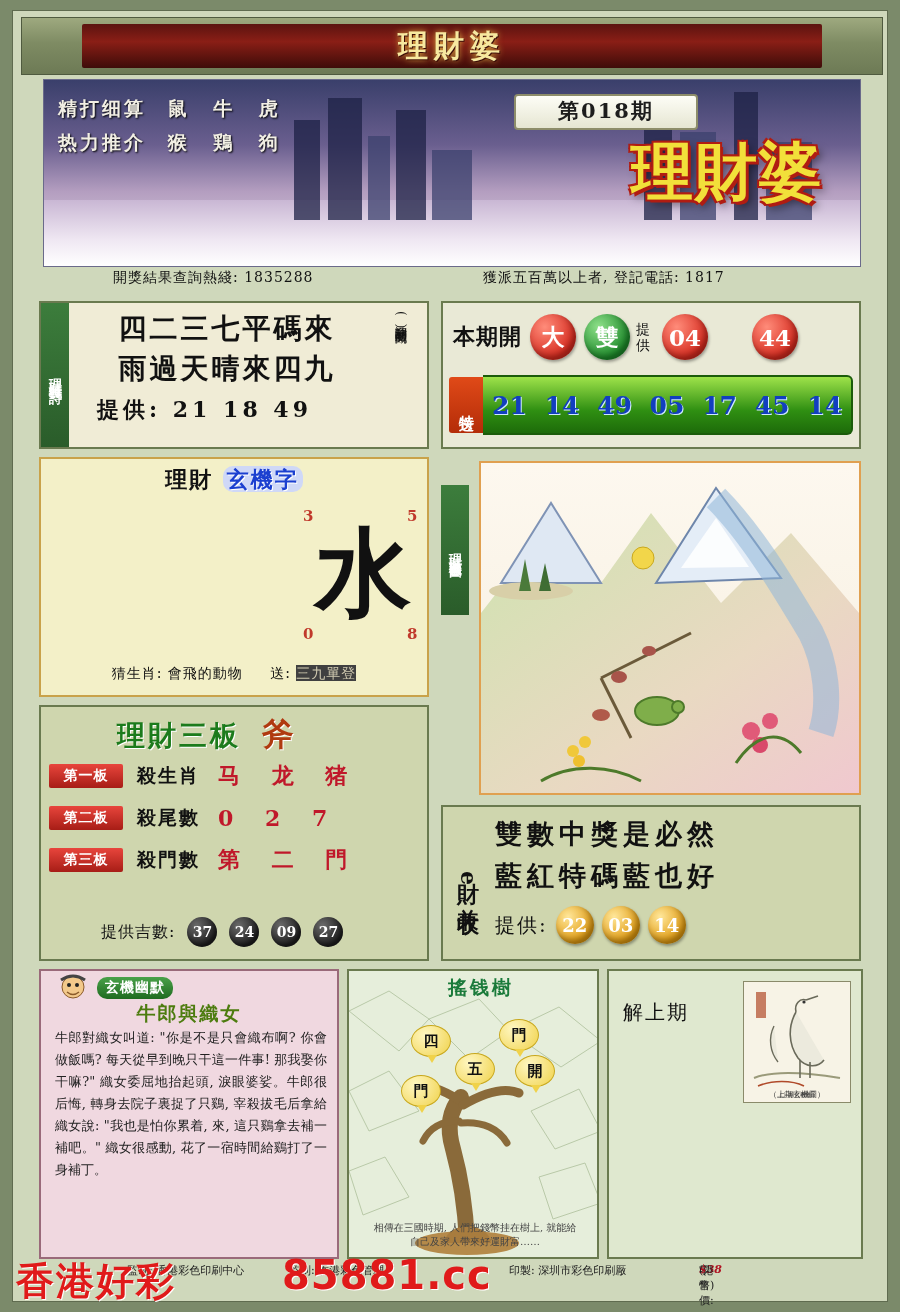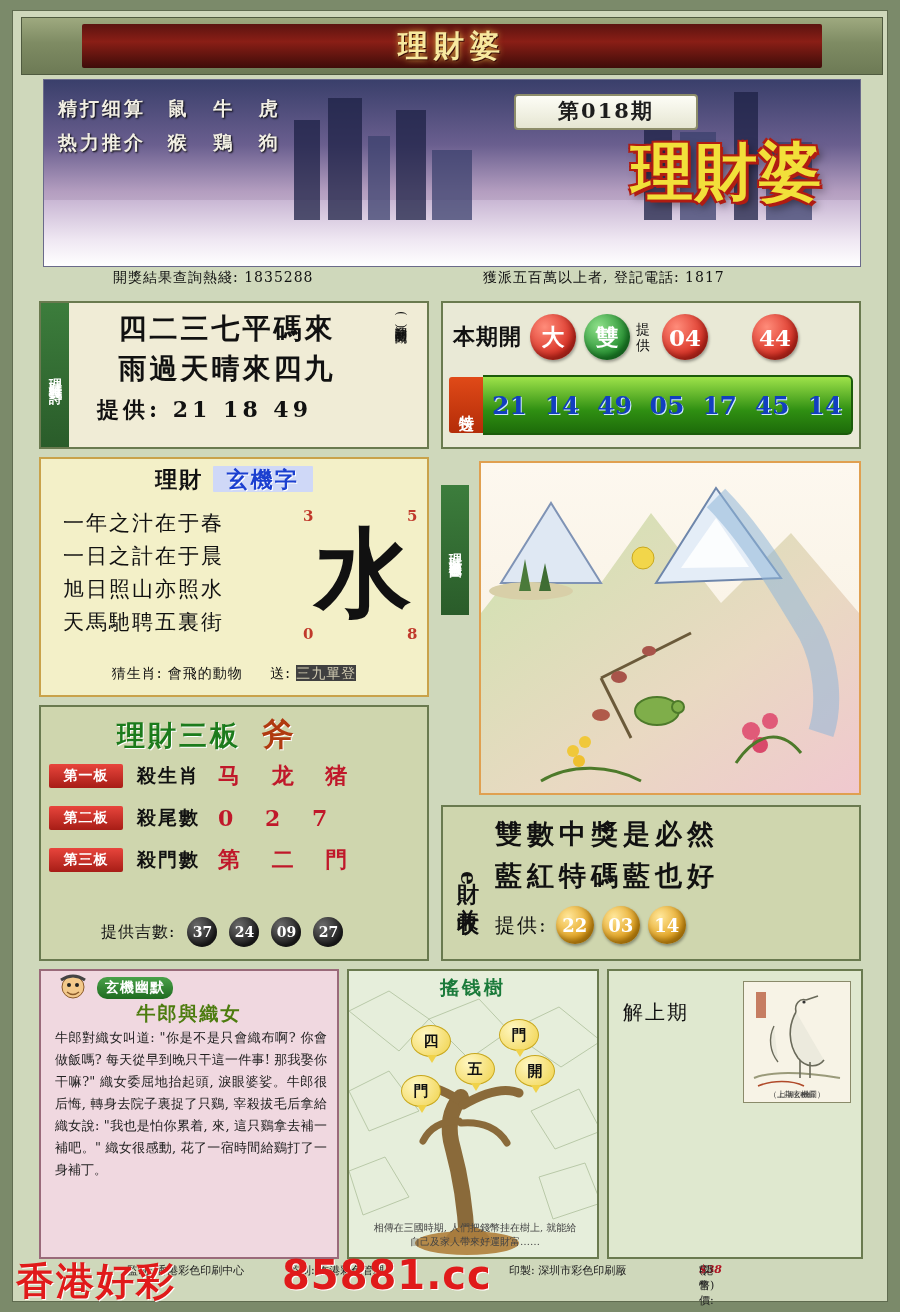--- a/index.html
+++ b/index.html
@@ -161,21 +161,21 @@
   .xjbox{
     left:26px;top:446px;width:390px;height:240px;
     background:#f3f0c8;border:2px solid #c9a24a;
   }
   .xj-title{
     position:absolute;left:0;top:6px;width:100%;text-align:center;
     font-family:"DejaVu Serif","Liberation Serif",serif;
     font-size:22px;font-weight:bold;color:#111;letter-spacing:2px;
   }
   .xj-title .hi{
-    color:#1b3fd0;background:#cfd8f7;padding:0 14px;border-radius:1px;
+    color:#1b3fd0;background:#cfd8f7;padding:0 4px;border-radius:10px;
     text-shadow:1px 1px 0 #fff;
   }
   .xj-verse{
     position:absolute;left:22px;top:48px;width:220px;
     font-family:"DejaVu Serif","Liberation Serif",serif;
     font-size:21px;color:#111;line-height:33px;letter-spacing:2px;
   }
   .xj-char{
     position:absolute;left:262px;top:54px;width:120px;height:120px;
     font-family:"DejaVu Serif","Liberation Serif",serif;
@@ -274,21 +274,21 @@
     position:absolute;left:14px;top:56px;width:272px;
     font-family:"DejaVu Serif","Liberation Serif",serif;font-size:13px;color:#222;line-height:22px;
     text-align:justify;
   }
   .treebox{
     left:334px;top:958px;width:252px;height:290px;
     background:#dfe8cf;border:2px solid #6a7a4f;overflow:hidden;
   }
   .tree-title{
     position:absolute;left:0;top:4px;width:100%;text-align:center;
-    font-family:"DejaVu Serif","Liberation Serif",serif;font-size:19px;font-weight:bold;color:#1a7a3a;letter-spacing:3px;
+    font-family:"DejaVu Serif","Liberation Serif",serif;font-size:19px;font-weight:bold;color:#1a7a3a;letter-spacing:3px;padding-left:8px;
   }
   .tree-foot{
     position:absolute;left:20px;bottom:8px;width:212px;text-align:center;
     font-family:"DejaVu Serif","Liberation Serif",serif;font-size:10px;color:#444;line-height:14px;
   }
   .bubble{
     position:absolute;width:38px;height:30px;border-radius:50%;
     background:radial-gradient(circle at 35% 30%,#fff7c2,#f0d24a);
     border:1px solid #c8a81e;
     display:flex;align-items:center;justify-content:center;
@@ -410,26 +410,20 @@
         <span>45</span>
         <span>14</span>
       </div>
     </div>
   </div>
 
   <div class="sec xjbox">
     <div class="xj-title">
       <span>理財</span>
       <span class="hi">玄機字</span>
-    </div>
-    <div class="xj-verse">
-      <div>一年之汁在于春</div>
-      <div>一日之計在于晨</div>
-      <div>旭日照山亦照水</div>
-      <div>天馬馳聘五裏街</div>
     </div>
     <div class="xj-char">水</div>
     <div class="cnr" style="left:262px;top:48px;">3</div>
     <div class="cnr" style="left:366px;top:48px;">5</div>
     <div class="cnr" style="left:262px;top:166px;">0</div>
     <div class="cnr" style="left:366px;top:166px;">8</div>
     <div class="xj-foot">
       <span>猜生肖:</span>
       <span>會飛的動物</span>
       &nbsp;&nbsp;&nbsp;

